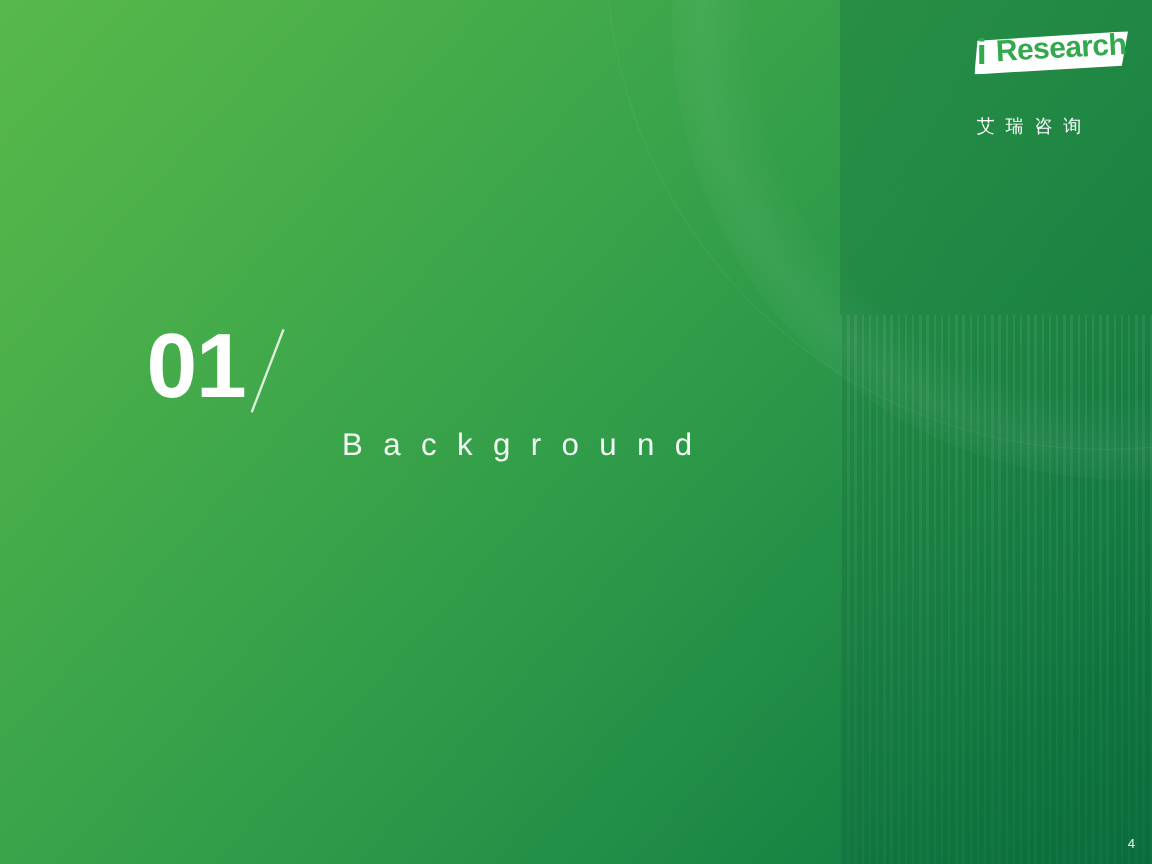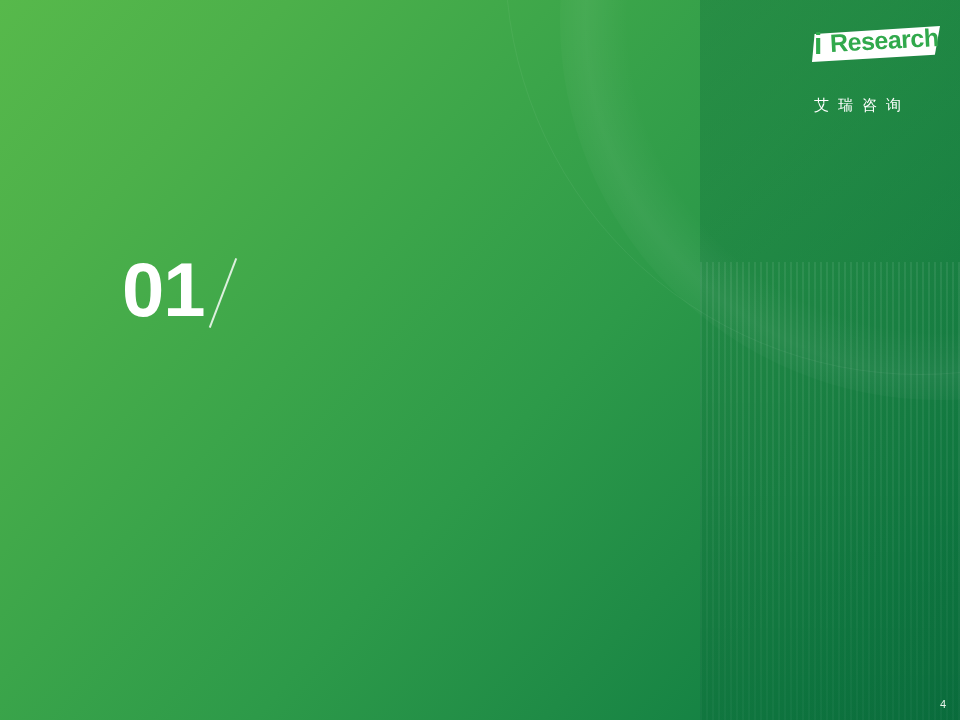--- a/index.html
+++ b/index.html
@@ -108,21 +108,21 @@
     color:#ffffff;
     letter-spacing:9px;
     white-space:nowrap;
     font-family:"Liberation Sans", sans-serif;
     margin-top:32px;
   }
 
   
   .headline {
     position:absolute;
-    left:0; top:248px; width:960px;
+    left:0; top:264px; width:960px;
     height:100px;
     text-align:center;
   }
   .hl-row {
     position:absolute;
     left:122px; top:0;
     display:flex;
     align-items:flex-end;
     white-space:nowrap;
   }
@@ -193,16 +193,17 @@
     <span class="logo-cn">艾瑞咨询</span>
   </div>
 
   <div class="headline">
     <div class="hl-row">
       <span class="num">01</span>
       <span class="slash"></span>
     </div>
   </div>
 
+  <div class="subtitle">Background</div>
 
   <div class="page-num">4</div>
 
 </div>
 
 </body></html>

